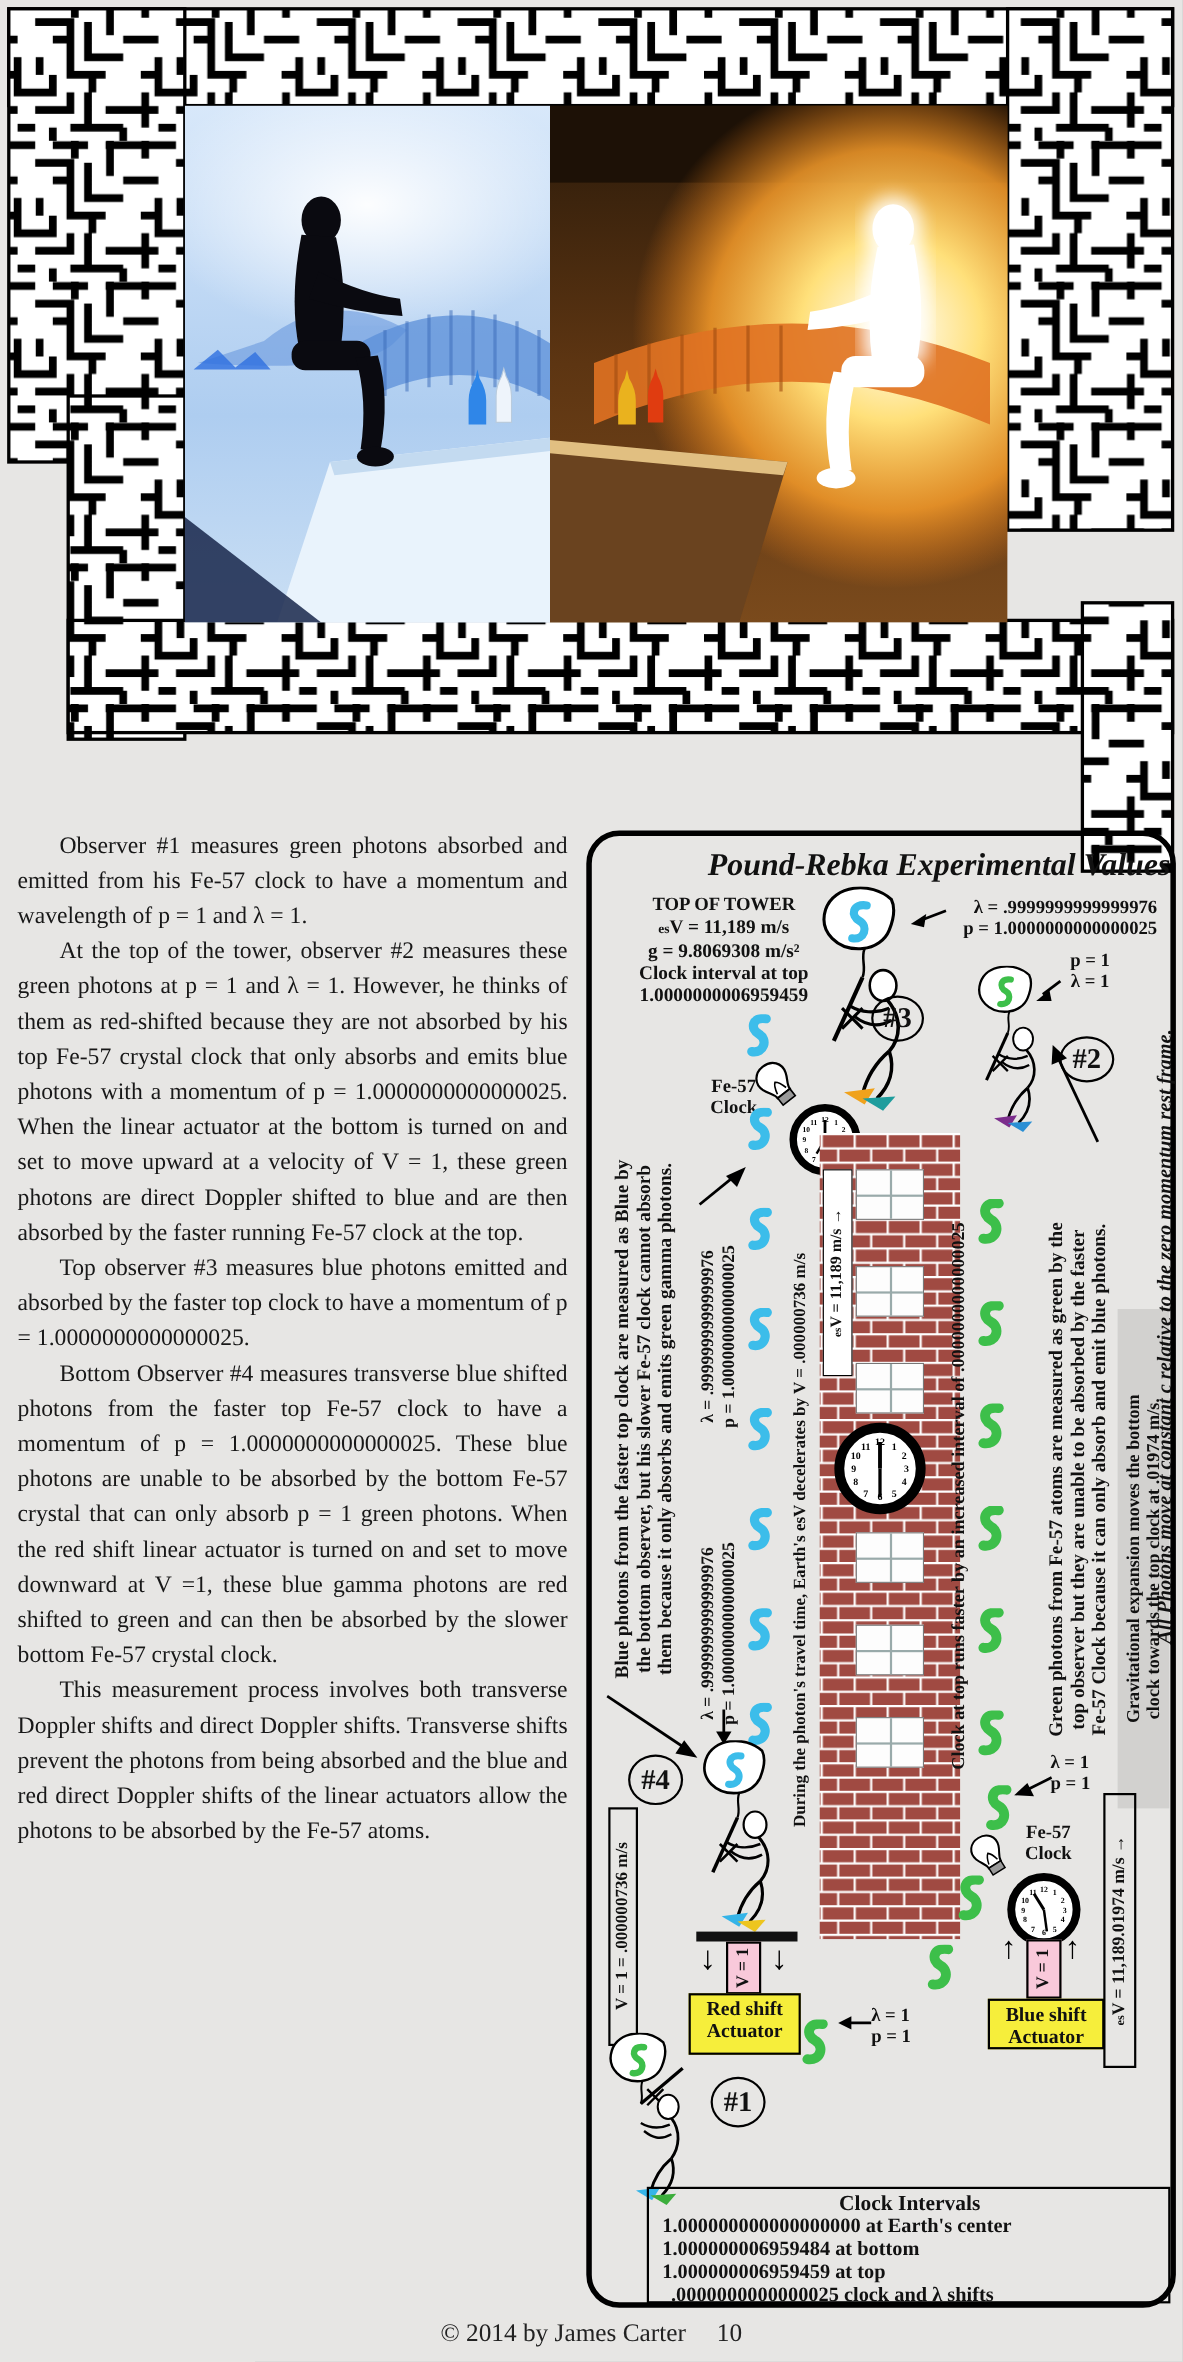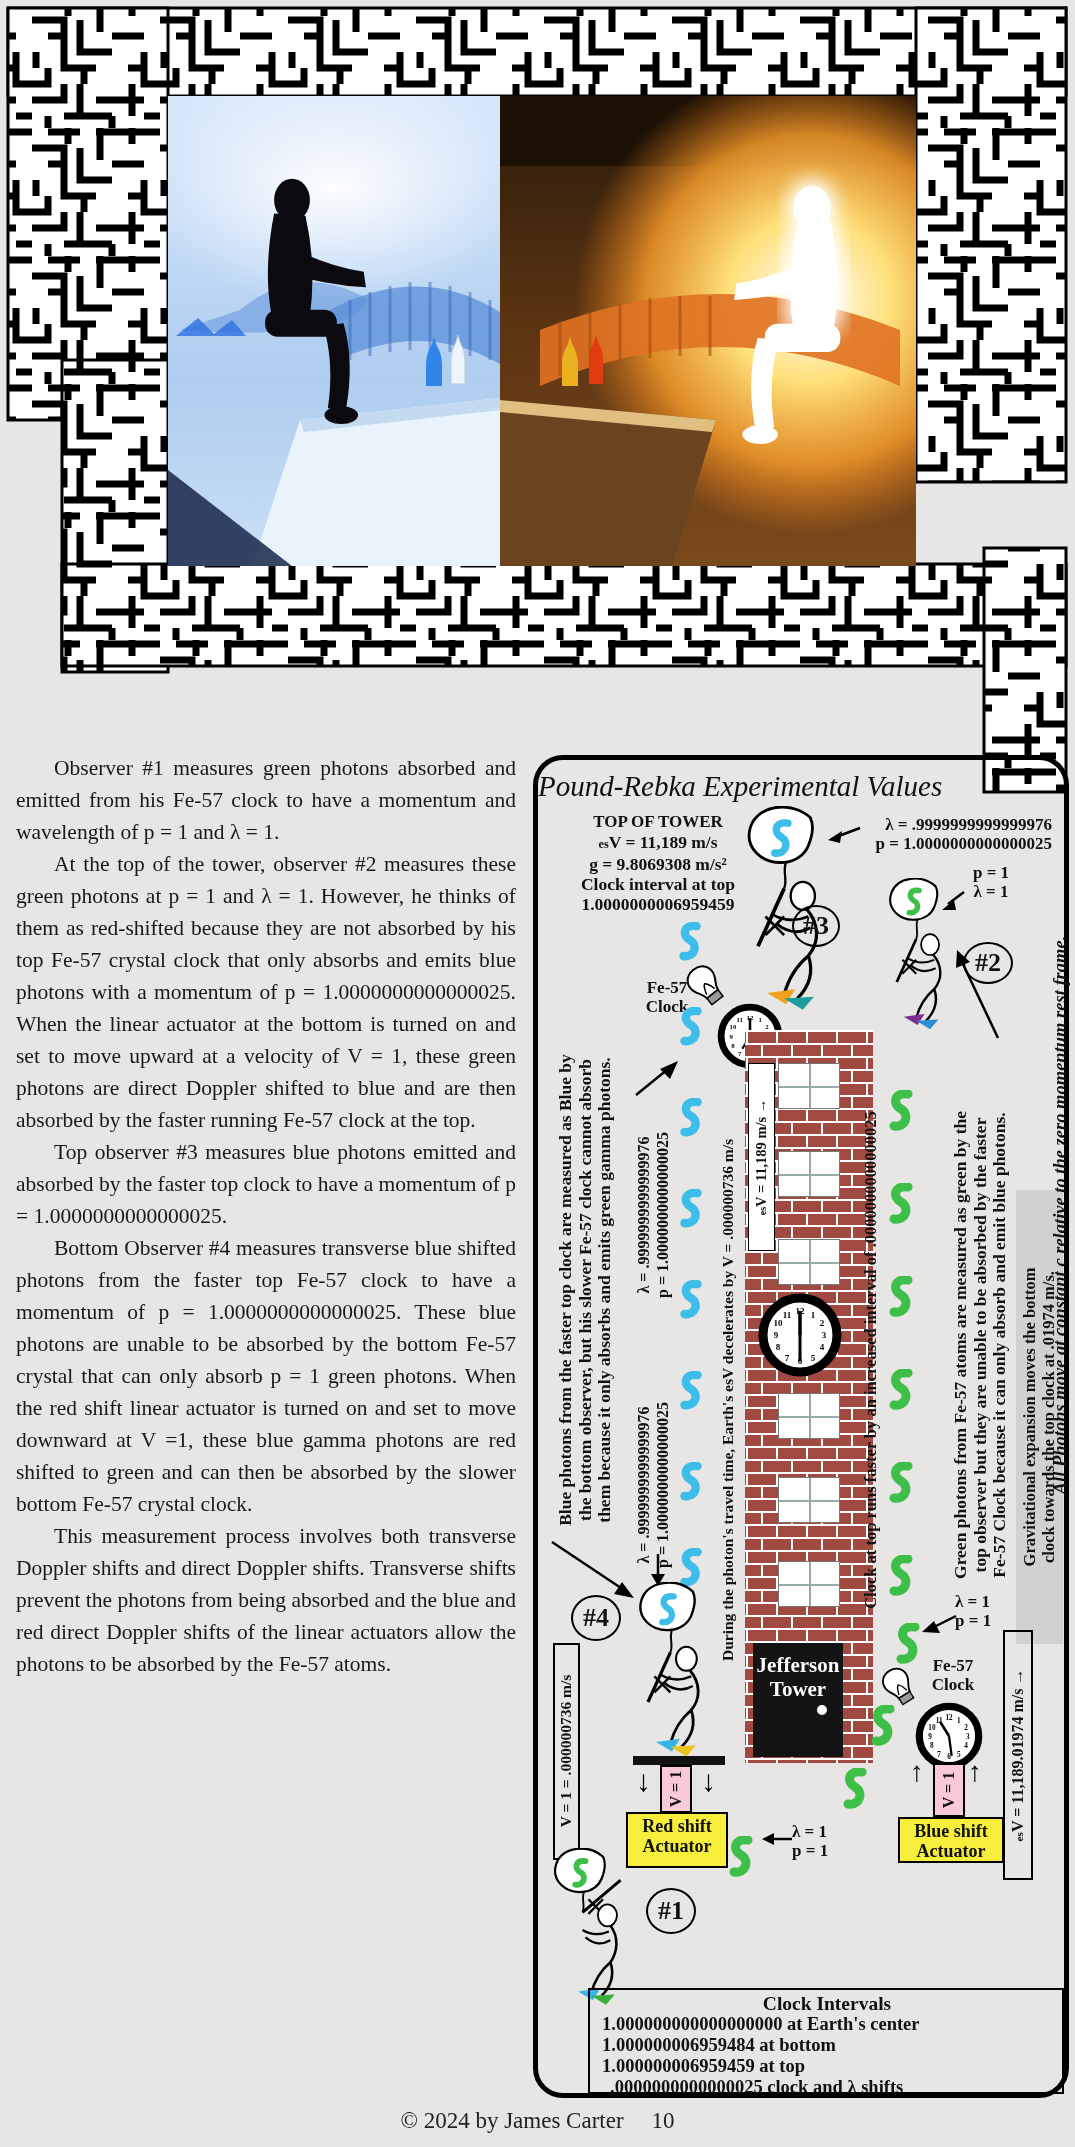--- a/index.html
+++ b/index.html
@@ -10,22 +10,22 @@
   .page{position:relative;width:1075px;height:2147px;background:var(--page-bg);
         font-family:"Liberation Serif",serif;overflow:hidden;}
   
   .article{position:absolute;left:16px;top:752px;width:500px;color:#181818;
            font-size:21.5px;line-height:32px;text-align:justify;}
   .article p{margin:0;text-indent:38px;}
   
   .diagram{position:absolute;left:533px;top:755px;width:536px;height:1343px;
            border:5px solid #000;border-radius:30px;box-sizing:border-box;}
   .diagram *{box-sizing:border-box;}
-  .dg-title{position:absolute;left:0;right:0;top:10px;text-align:left;
-            font-size:29px;font-weight:normal;font-style:italic;color:#111;}
+  .dg-title{position:absolute;left:0;right:0;top:10px;text-align:right;
+            font-size:29px;font-weight:bold;font-style:italic;color:#111;}
   .block{position:absolute;font-weight:bold;color:#111;text-align:center;line-height:20px;}
   .es{font-size:70%;vertical-align:baseline;}
   .obs{position:absolute;border:2.5px solid #000;border-radius:50%;
        display:flex;align-items:center;justify-content:center;
        font-weight:bold;font-size:26px;color:#111;background:transparent;}
   .vwrap{position:absolute;width:0;height:0;}
   .vt{position:absolute;transform:translate(-50%,-50%) rotate(-90deg);
       white-space:nowrap;font-weight:bold;color:#111;text-align:center;}
   .vt div{white-space:nowrap;}
   .boxed{border:2px solid #000;background:#fff;}
@@ -306,25 +306,20 @@
           <text x="13" y="-17">1</text>
           <text x="22" y="-9">2</text>
         <text x="22" y="15">4</text>
           <text x="13" y="26">5</text>
           <text x="-13" y="26">7</text>
           <text x="-22" y="15">8</text>
       </g>
       <line x1="0" y1="0" x2="0" y2="-24" stroke="#000" stroke-width="3.5"></line>
       <line x1="0" y1="0" x2="0" y2="26" stroke="#000" stroke-width="3"></line>
     </svg>
-    <div class="door" style="left:215px;top:883px;width:90px;height:114px;">
-      <div>Jefferson</div>
-      <div>Tower</div>
-      <span class="door-dot"></span>
-    </div>
 
     <div class="vwrap" style="left:47px;top:530px;">
         <div class="vt" style="font-size:17.5px;line-height:19.5px;">
       <div>Blue photons from the faster top clock are measured as Blue by</div>
       <div>the bottom observer, but his slower Fe-57 clock cannot absorb</div>
       <div>them because it only absorbs and emits green gamma photons.</div>
     </div>
       </div>
     <div class="vwrap" style="left:115px;top:455px;">
         <div class="vt" style="font-size:16px;line-height:19px;">
@@ -541,16 +536,16 @@
     <div class="intervals" style="left:50px;top:1228px;width:476px;height:106px;">
       <div class="ti">Clock Intervals</div>
       <div>1.000000000000000000 at Earth's center</div>
       <div>1.000000006959484 at bottom</div>
       <div>1.000000006959459 at top</div>
       <div style="padding-left:8px;">.0000000000000025  clock and λ shifts</div>
     </div>
   </div>
 
   <div class="footer">
-    <span>© 2024 by James Carter</span><span class="num">10</span>
+    <span>© 2014 by James Carter</span><span class="num">10</span>
   </div>
 
 </div>
 
 </body></html>

